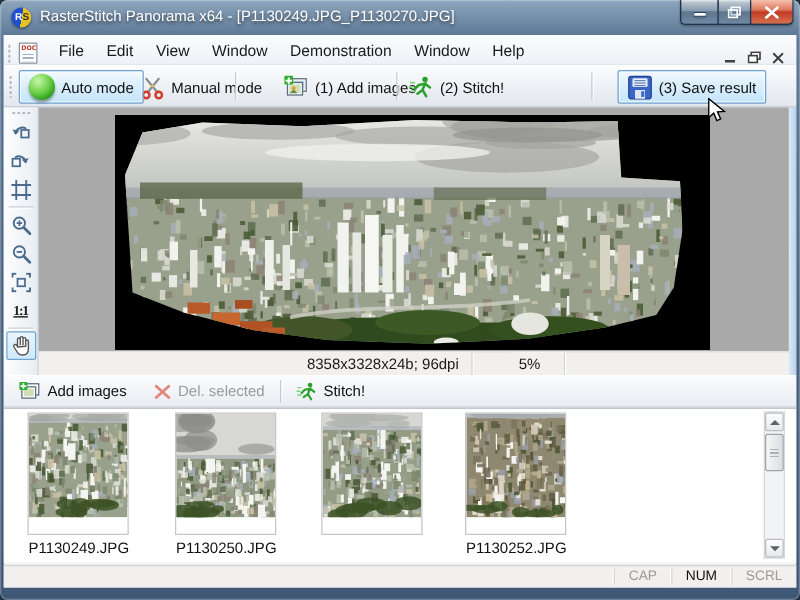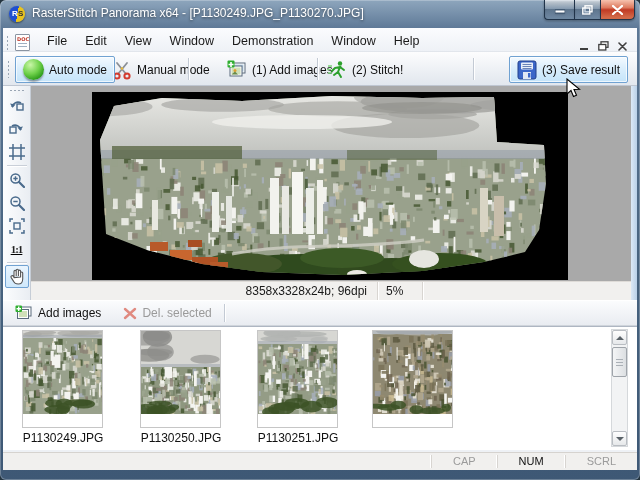--- a/index.html
+++ b/index.html
@@ -53,21 +53,21 @@
     background:linear-gradient(90deg,#fcfdfe,#e9edf2);border-right:1px solid #c6cdd6;}
   .grip-h{width:16px;height:3px;margin:3px auto 2px;background-image:radial-gradient(circle,#9aa6b4 35%,transparent 36%);background-size:4px 3px;}
   .vbtn{width:24px;height:23px;margin:0 auto;display:flex;align-items:center;justify-content:center;border:1px solid transparent;border-radius:2px;text-decoration:underline;}
   .vbtn.hl{border-color:#70a2d2;background:linear-gradient(180deg,#eaf5fe,#cfe8fb);}
   .vsep{width:20px;height:1px;margin:2px auto;background:#c9cfd8;box-shadow:0 1px 0 #fff;}
   .one2one{font:bold 11px "Liberation Serif",serif;color:#222;letter-spacing:-1px;}
   .canvas{position:absolute;left:28px;top:0;width:600px;height:195px;background:#a9a9a9;overflow:hidden;}
   .pano{position:absolute;left:61px;top:6px;width:476px;height:188px;background:#000;}
   .pano svg{display:block;}
   .imgstatus{position:absolute;left:28px;top:195px;width:600px;height:19px;background:#f1f0ee;
-    border-top:1px solid #dedbd7;display:flex;font-size:12px;color:#1a1a1a;}
+    border-top:1px solid #dedbd7;display:flex;font-size:12px;color:#1a1a1a;gap:29px;}
   .imgstatus .p1{width:347px;text-align:right;padding:2px 10px 0 0;border-right:1px solid #d8d5d1;box-shadow:1px 0 0 #fff;}
   .imgstatus .p2{width:45px;padding:2px 0 0 8px;border-right:1px solid #d8d5d1;box-shadow:1px 0 0 #fff;}
   
   .filmsbar{position:absolute;left:0;right:0;top:272px;height:26px;
     background:linear-gradient(180deg,#fbfcfd,#e9ecf1);border-top:1px solid #fff;border-bottom:1px solid #cfd4db;
     display:flex;align-items:center;font-size:12px;color:#111;}
   .fbtn{display:flex;align-items:center;gap:5px;padding:0 8px;height:22px;white-space:nowrap;}
   .fbtn.disabled{color:#9a9a9a;}
   .fsep{width:1px;height:18px;background:#c3cad4;box-shadow:1px 0 0 #fff;margin:0 4px;}
   
@@ -81,21 +81,21 @@
   .sbtn.up{top:0;} .sbtn.down{bottom:0;}
   .arrow{width:0;height:0;border-left:4px solid transparent;border-right:4px solid transparent;}
   .arrow.a-up{border-bottom:4px solid #5a6268;} .arrow.a-down{border-top:4px solid #5a6268;}
   .sthumb{position:absolute;left:0;top:17px;width:15px;height:30px;background:linear-gradient(90deg,#f4f5f6,#dcdfe2);
     border:1px solid #9fa4aa;border-radius:2px;}
   .sthumb:before{content:"";position:absolute;left:3px;right:3px;top:11px;height:8px;
     background:repeating-linear-gradient(180deg,#aab0b6 0 1px,transparent 1px 3px);}
   
   .statusbar{position:absolute;left:0;right:0;top:424px;height:18px;background:#f1f0ee;border-top:1px solid #d6d3cf;
     display:flex;align-items:center;justify-content:flex-end;font-size:11px;}
-  .sb-pane{padding:0 21px;height:13px;line-height:13px;border-left:1px solid #d8d5d1;box-shadow:-1px 0 0 #fff;}
+  .sb-pane{padding:0 11px;height:13px;line-height:13px;border-left:1px solid #d8d5d1;box-shadow:-1px 0 0 #fff;}
   .sb-dim{color:#9b9b9b;} .sb-on{color:#111;}
   
   .cursor{position:absolute;left:566px;top:78px;z-index:60;pointer-events:none;}
   svg.icon{display:block;}
 </style>
 </head>
 <body>
 
 <div class="window">
 
@@ -184,21 +184,21 @@
       <div class="tsep" style="left:314px;"></div>
       <div class="tbtn" style="left:316px;">
         <svg class="icon" width="20" height="20" viewBox="0 0 20 20">
           <circle cx="13" cy="3.5" r="2.2" fill="#2ca02c"></circle>
           <path d="M8 8 L13 7 L11 12 L14 17 M11 12 L7 15 M13 7 L17 10 M8 8 L5 11" stroke="#2ca02c" stroke-width="2" fill="none" stroke-linecap="round"></path>
           <path d="M1 6 H5 M0 9.5 H4 M1 13 H5" stroke="#7fd47f" stroke-width="1.4"></path>
         </svg>
         <span>(2) Stitch!</span>
       </div>
       <div class="tsep" style="left:470px;"></div>
-      <div class="tbtn hl" style="left:506px;">
+      <div class="tbtn hl" style="left:491px;">
         <svg class="icon" width="20" height="20" viewBox="0 0 20 20">
           <rect x="1" y="1" width="18" height="18" rx="2" fill="#3a66c8" stroke="#23408c"></rect>
           <rect x="4" y="2.5" width="12" height="7" rx="1" fill="#e8eef8"></rect>
           <path d="M5.5 4.5 H14.5 M5.5 6.5 H14.5 M5.5 8.5 H14.5" stroke="#6a84b8" stroke-width="1"></path>
           <rect x="6" y="12" width="8" height="7" fill="#dfe7f4"></rect>
           <rect x="11" y="13" width="2.4" height="4.5" fill="#3a66c8"></rect>
         </svg>
         <span>(3) Save result</span>
       </div>
     </div>
@@ -960,20 +960,28 @@
         </svg>
         <span>Add images</span>
       </div>
       <div class="fbtn disabled" style="margin-left:6px;">
         <svg class="icon" width="14" height="13" viewBox="0 0 14 13">
           <path d="M2 2 L12 11 M12 2 L2 11" stroke="#e08a80" stroke-width="2.4" stroke-linecap="round"></path>
         </svg>
         <span>Del. selected</span>
       </div>
       <div class="fsep"></div>
+      <div class="fbtn">
+        <svg class="icon" width="17" height="17" viewBox="0 0 20 20">
+          <circle cx="13" cy="3.5" r="2.2" fill="#2ca02c"></circle>
+          <path d="M8 8 L13 7 L11 12 L14 17 M11 12 L7 15 M13 7 L17 10 M8 8 L5 11" stroke="#2ca02c" stroke-width="2" fill="none" stroke-linecap="round"></path>
+          <path d="M1 6 H5 M0 9.5 H4 M1 13 H5" stroke="#7fd47f" stroke-width="1.4"></path>
+        </svg>
+        <span>Stitch!</span>
+      </div>
     </div>
 
     <div class="thumbpanel">
       <div class="card" style="left:19px;">
         <div class="img"><svg class="citypaint" width="79" height="83" viewBox="0 0 79 83">
               <g>
                 <rect x="0.0" y="0.0" width="79.0" height="83.0" fill="#99a18c"></rect>
                 <rect x="0.0" y="0.0" width="79.0" height="7.0" fill="#d7d7d3"></rect>
                 <ellipse cx="19.0" cy="1.5" rx="14.1" ry="2.1" fill="#aaaaa6" opacity="0.8360824825242162"></ellipse>
                 <ellipse cx="66.9" cy="0.5" rx="20.5" ry="2.2" fill="#aaaaa6" opacity="0.6354923901148141"></ellipse>
@@ -1787,21 +1795,20 @@
                 <rect x="7.7" y="72.2" width="4.3" height="6.4" fill="#c9c2a6" opacity="0.85"></rect>
                 <ellipse cx="38.7" cy="72.2" rx="12.5" ry="5.2" fill="#3c5226" opacity="0.85"></ellipse>
                 <ellipse cx="12.6" cy="80.9" rx="8.6" ry="4.7" fill="#3c5226" opacity="0.85"></ellipse>
                 <ellipse cx="29.2" cy="75.4" rx="13.4" ry="4.4" fill="#3c5226" opacity="0.85"></ellipse>
                 <ellipse cx="23.2" cy="78.0" rx="13.1" ry="5.9" fill="#3c5226" opacity="0.85"></ellipse>
                 <ellipse cx="68.9" cy="71.6" rx="11.2" ry="5.7" fill="#3c5226" opacity="0.85"></ellipse>
                 <ellipse cx="53.4" cy="75.6" rx="10.8" ry="5.8" fill="#3c5226" opacity="0.85"></ellipse>
               </g>
             </svg></div>
       </div>
-      <div class="thumblabel" style="left:240px;">P1130251.JPG</div>
       <div class="card" style="left:369px;">
         <div class="img"><svg class="citypaint" width="79" height="83" viewBox="0 0 79 83">
               <g>
                 <rect x="0.0" y="0.0" width="79.0" height="83.0" fill="#8e8871"></rect>
                 <rect x="0.0" y="0.0" width="79.0" height="3.0" fill="#d7d7d3"></rect>
                 <ellipse cx="21.0" cy="0.6" rx="17.4" ry="2.4" fill="#b2b4b2" opacity="0.830791687592864"></ellipse>
                 <ellipse cx="15.4" cy="1.3" rx="11.2" ry="2.6" fill="#b2b4b2" opacity="0.5521326198242605"></ellipse>
                 <ellipse cx="58.0" cy="1.1" rx="22.5" ry="2.1" fill="#b2b4b2" opacity="0.785161422751844"></ellipse>
                 <ellipse cx="31.9" cy="1.2" rx="16.4" ry="2.3" fill="#b2b4b2" opacity="0.9207177729345859"></ellipse>
                 <ellipse cx="58.3" cy="2.1" rx="8.1" ry="2.6" fill="#b2b4b2" opacity="0.5708167612552644"></ellipse>
@@ -2062,20 +2069,21 @@
                 <rect x="64.2" y="13.4" width="4.1" height="4.3" fill="#4a5432" opacity="0.85"></rect>
                 <ellipse cx="4.3" cy="75.2" rx="12.5" ry="2.5" fill="#3c5226" opacity="0.85"></ellipse>
                 <ellipse cx="59.2" cy="79.8" rx="12.8" ry="3.5" fill="#3c5226" opacity="0.85"></ellipse>
                 <ellipse cx="25.2" cy="74.0" rx="7.9" ry="4.3" fill="#3c5226" opacity="0.85"></ellipse>
                 <ellipse cx="15.7" cy="76.4" rx="11.2" ry="3.4" fill="#3c5226" opacity="0.85"></ellipse>
                 <ellipse cx="43.4" cy="78.7" rx="6.9" ry="4.4" fill="#3c5226" opacity="0.85"></ellipse>
                 <ellipse cx="73.3" cy="76.7" rx="4.7" ry="4.0" fill="#3c5226" opacity="0.85"></ellipse>
               </g>
             </svg></div>
       </div>
+      <div class="thumblabel" style="left:355px;">P1130252.JPG</div>
 
       <div class="scrollbar">
         <div class="sbtn up">
             <div class="arrow a-up"></div>
           </div>
         <div class="sthumb"></div>
         <div class="sbtn down">
             <div class="arrow a-down"></div>
           </div>
       </div>

